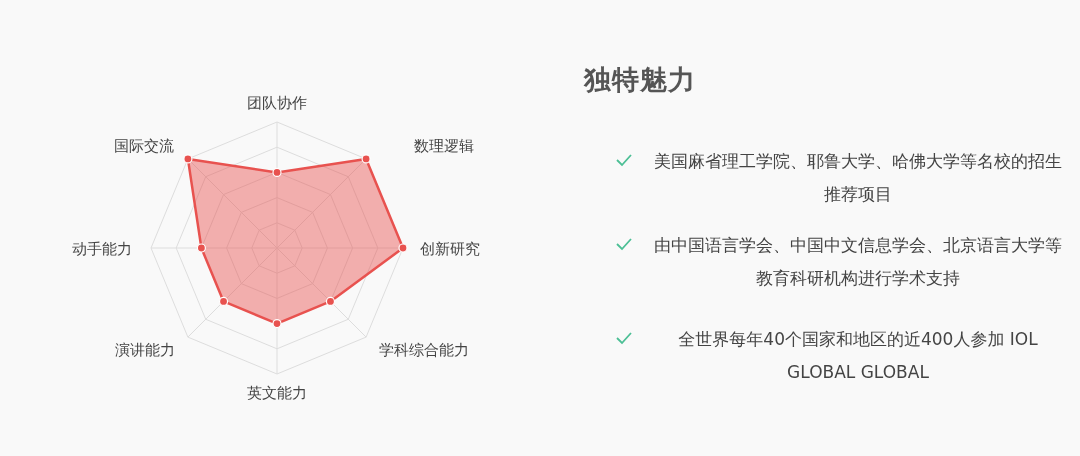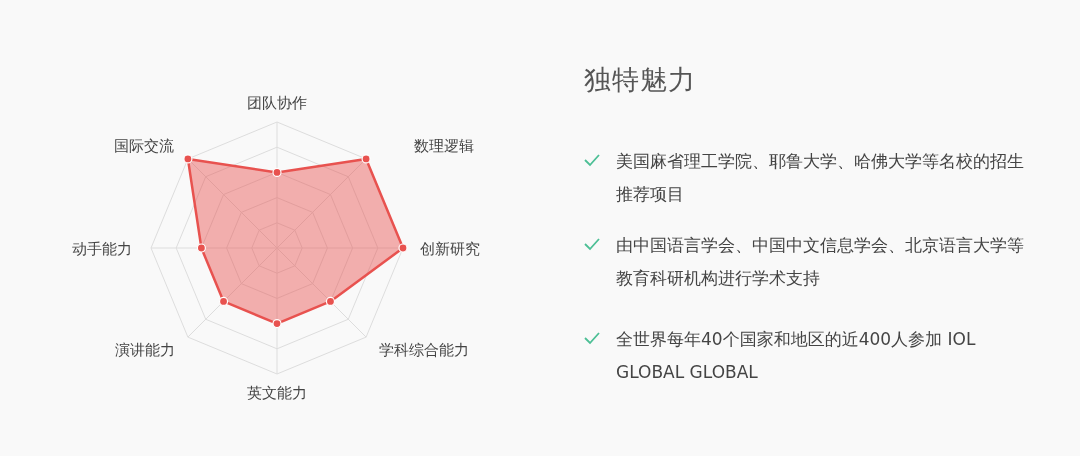--- a/index.html
+++ b/index.html
@@ -1,21 +1,21 @@
 <!DOCTYPE html>
 <html><head>
 <meta charset="utf-8">
 <style>
   html, body { margin:0; padding:0; }
   body { width:1080px; height:456px; background:#f9f9f9; position:relative; overflow:hidden;
          font-family: "DejaVu Sans", "Liberation Sans", sans-serif; color:#444; }
   #radar { position:absolute; left:0; top:0; }
   .axis-label { font-size:15px; fill:#444; }
-  .title { position:absolute; left:584px; top:62px; font-size:27px; color:#555; font-weight:400; letter-spacing:1px; }
-  .item { position:absolute; left:584px; width:460px; display:flex; }
+  .title { position:absolute; left:584px; top:62px; font-size:27px; color:#555; font-weight:700; letter-spacing:1px; }
+  .item { position:absolute; left:616px; width:460px; display:flex;text-align:center; }
   .check { width:16px; height:14px; margin-top:8px; margin-right:16px; flex:none; }
   .item-text { font-size:17px; line-height:33px; color:#444; width:420px; }
 </style>
 </head>
 <body>
 
 <svg id="radar" width="560" height="456" viewBox="0 0 560 456">
   <g id="grid">
       <polygon points="277,222.8 294.819090885901,230.180909114099 302.2,248 294.819090885901,265.819090885901 277,273.2 259.180909114099,265.819090885901 251.8,248 259.180909114099,230.180909114099" fill="none" stroke="#dddddd" stroke-width="1"></polygon>
       <polygon points="277,197.6 312.638181771802,212.36181822819802 327.4,248 312.638181771802,283.638181771802 277,298.4 241.36181822819802,283.638181771802 226.6,248 241.361818228198,212.36181822819802" fill="none" stroke="#dddddd" stroke-width="1"></polygon>

